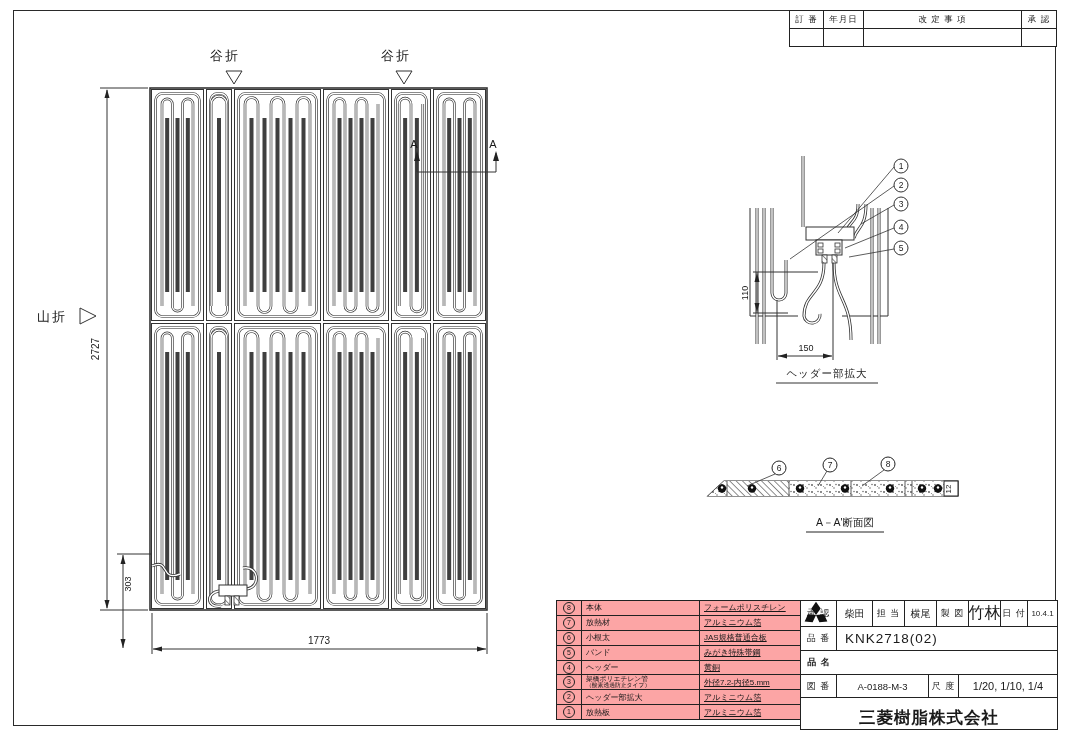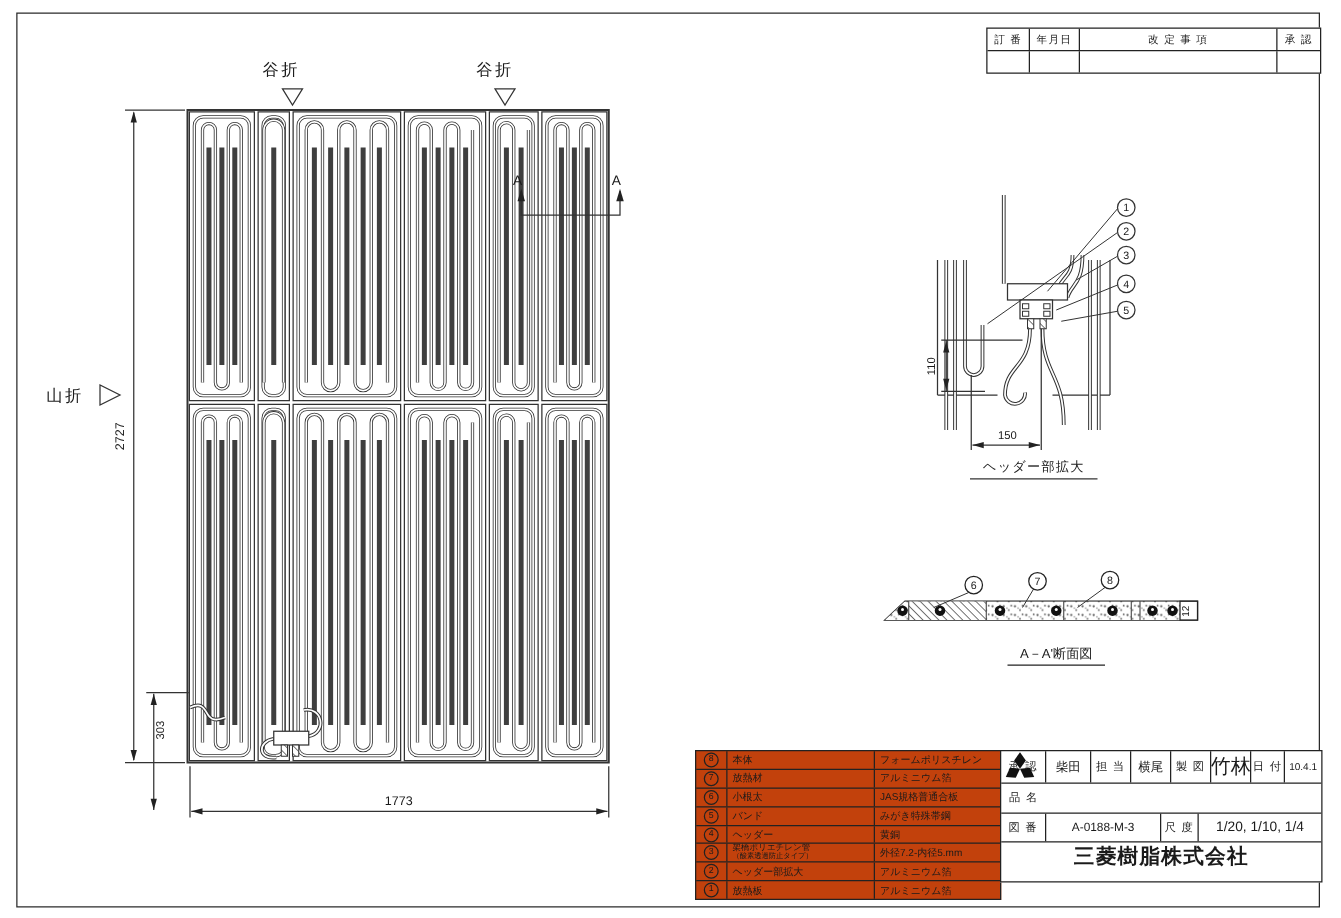--- a/index.html
+++ b/index.html
@@ -3,56 +3,56 @@
 <meta charset="utf-8">
 <style>
   html,body{margin:0;padding:0;background:#fff;}
   body{width:1073px;height:734px;position:relative;overflow:hidden;
        font-family:"Liberation Sans","DejaVu Sans",sans-serif;color:#1a1a1a;}
   #page-border{position:absolute;left:13px;top:10px;width:1043px;height:716px;
        border:1.6px solid #2a2a2a;box-sizing:border-box;}
   svg{position:absolute;left:0;top:0;}
   .dt{font-family:"Liberation Sans","DejaVu Sans",sans-serif;fill:#1a1a1a;}
   
-  #rev-table{position:absolute;left:789px;top:22px;width:268px;
+  #rev-table{position:absolute;left:789px;top:10px;width:268px;
        border:1.2px solid #222;box-sizing:border-box;background:#fff;}
   .rev-row{display:grid;grid-template-columns:34px 40px 158px 1fr;height:17px;}
   .rev-row:first-child{border-bottom:1px solid #222;}
   .rev-cell{border-right:1px solid #222;display:flex;align-items:center;justify-content:center;
        font-size:8.5px;letter-spacing:1px;}
   .rev-cell:last-child{border-right:none;}
   
   #parts-table{position:absolute;left:556px;top:600px;width:245px;
-       border:1.2px solid #222;box-sizing:border-box;background:#c2410c;}
+       border:1.2px solid #222;box-sizing:border-box;background:#fca5a5;}
   .pt-row{display:grid;grid-template-columns:25px 118px 1fr;height:13.9px;border-bottom:1px solid #222;}
   .pt-row:last-child{border-bottom:none;}
   .pt-c{border-right:1px solid #222;display:flex;align-items:center;font-size:8px;
        padding-left:4px;overflow:hidden;white-space:nowrap;}
-  .pt-c:last-child{border-right:none;}
+  .pt-c:last-child{border-right:none;text-decoration:underline;}
   .pt-num{justify-content:center;padding-left:0;}
   .cnum{width:10px;height:10px;border:1px solid #222;border-radius:50%;
        font-size:7px;line-height:10px;text-align:center;display:block;}
   .pt-name2{display:block;line-height:1;}
   .pt-name2 .l1{font-size:6.8px;display:block;}
   .pt-name2 .l2{font-size:5.8px;display:block;}
   .pt-footer-name{grid-column:1/3;justify-content:center;padding-left:0;letter-spacing:2px;}
   .pt-footer-spec{justify-content:center;padding-left:0;}
   
   #title-block{position:absolute;left:800px;top:600px;width:258px;
        border:1.2px solid #222;box-sizing:border-box;background:#fff;}
   .tb-row{display:grid;border-bottom:1px solid #222;}
   .tb-row:last-child{border-bottom:none;}
   .tb-c{border-right:1px solid #222;display:flex;align-items:center;justify-content:center;
        font-size:9px;overflow:hidden;white-space:nowrap;}
   .tb-c:last-child{border-right:none;}
   .tb-r1{grid-template-columns:36px 36px 32px 32px 32px 32px 27px 1fr;height:25px;}
   .tb-r2{grid-template-columns:36px 1fr;height:23px;}
-  .tb-r3{grid-template-columns:36px 1fr;height:23px;}
+  .tb-r3{grid-template-columns:36px 1fr;height:23px;font-weight:bold;}
   .tb-r4{grid-template-columns:36px 92px 30px 1fr;height:22px;}
-  .tb-r5{height:31px;display:flex;align-items:flex-start;justify-content:center;gap:7px;}
+  .tb-r5{height:31px;display:flex;align-items:flex-end;justify-content:center;gap:7px;}
   .tb-label{letter-spacing:1px;}
   .tb-partno{font-size:13.5px;justify-content:flex-start;padding-left:8px;letter-spacing:1px;}
   .tb-partname{font-size:10px;justify-content:flex-start;padding-left:6px;}
   .tb-company{font-size:16.5px;font-weight:bold;letter-spacing:1px;}
 </style>
 </head>
 <body>
 
 <div id="page-border"></div>
 
@@ -423,20 +423,24 @@
   <div class="tb-row tb-r1">
     <div class="tb-c tb-label">承 認</div>
     <div class="tb-c" style="font-size:10px">柴田</div>
     <div class="tb-c tb-label">担 当</div>
     <div class="tb-c" style="font-size:10px">横尾</div>
     <div class="tb-c tb-label">製 図</div>
     <div class="tb-c" style="font-size:16px">竹林</div>
     <div class="tb-c tb-label">日 付</div>
     <div class="tb-c" style="font-size:8px">10.4.1</div>
   </div>
+  <div class="tb-row tb-r2">
+    <div class="tb-c tb-label">品 番</div>
+    <div class="tb-c tb-partno">KNK2718(02)</div>
+  </div>
   <div class="tb-row tb-r3">
     <div class="tb-c tb-label">品 名</div>
   </div>
   <div class="tb-row tb-r4">
     <div class="tb-c tb-label">図 番</div>
     <div class="tb-c" style="font-size:9.5px">A-0188-M-3</div>
     <div class="tb-c tb-label">尺 度</div>
     <div class="tb-c" style="font-size:11px">1/20, 1/10, 1/4</div>
   </div>
   <div class="tb-row tb-r5">

